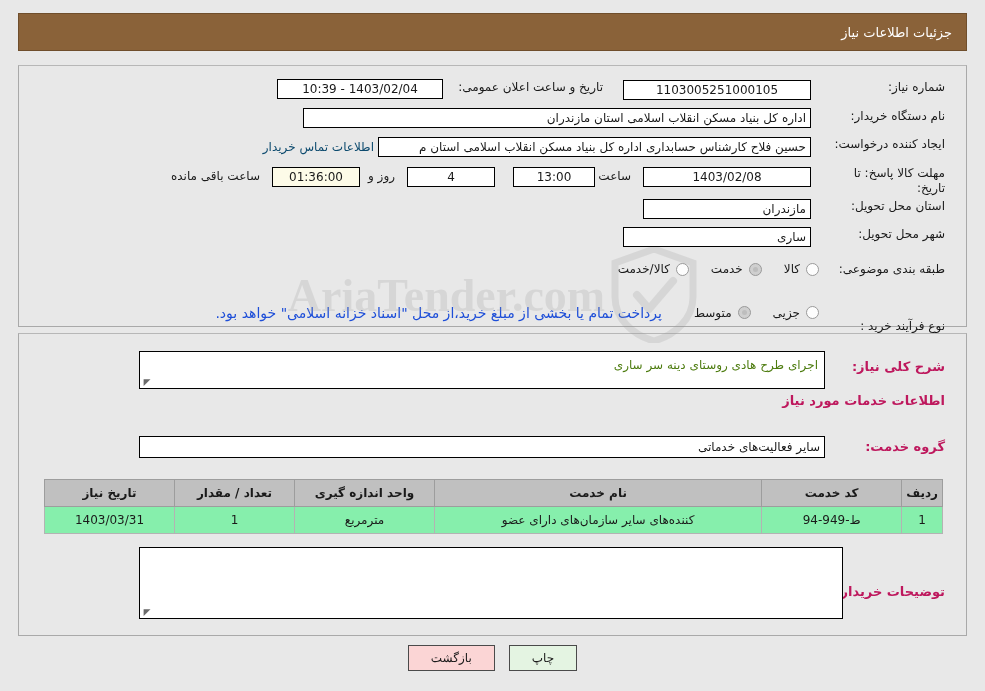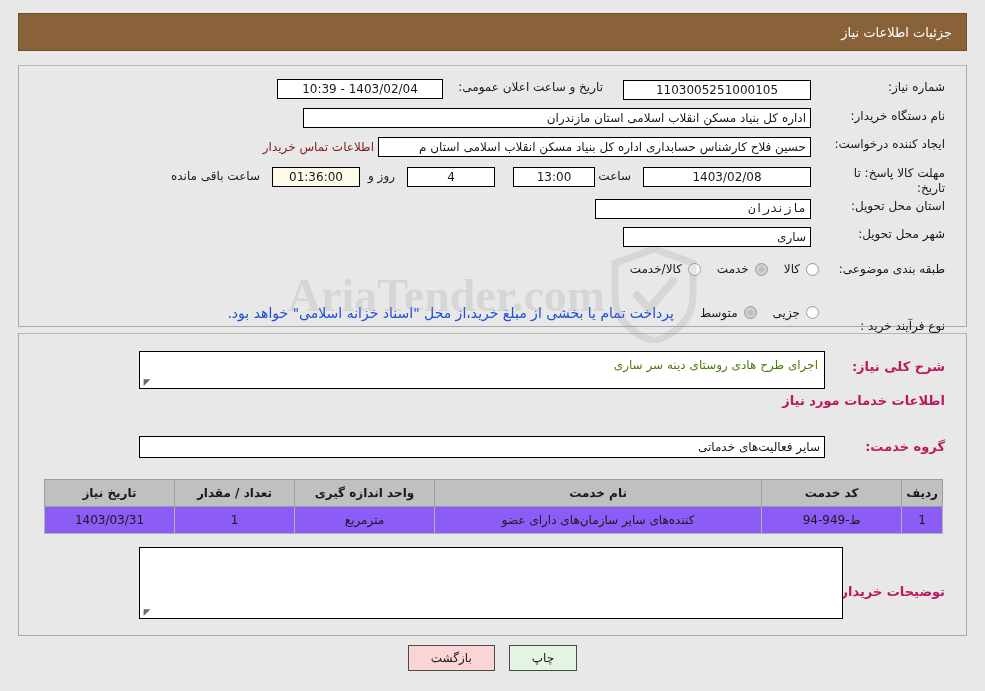--- a/index.html
+++ b/index.html
@@ -100,30 +100,30 @@
   .field.cream { background: #fdfbe8; margin-left: 21px; }
 
   .inline-lbl {
     font-size: 12px;
     color: #1a1a1a;
     padding: 0 6px;
     white-space: nowrap;
   }
 
   .link {
-    color: #7f1d1d;
+    color: #0c4a6e;
     font-size: 12px;
     text-decoration: none;
     white-space: nowrap;
     cursor: pointer;
   }
 
   
   .radio-group { display: flex; align-items: center; gap: 0px; }
-  .radio-item { display: flex; align-items: center; margin-left: 16px; }
+  .radio-item { display: flex; align-items: center; margin-left: 22px; }
   .radio {
     width: 13px; height: 13px; border-radius: 50%;
     border: 1px solid #9a9a9a;
     background: #fdfdfd;
     display: inline-block;
     margin-left: 6px;
     position: relative;
     flex: none;
   }
   .radio.checked { background: #cfcfcf; }
@@ -191,21 +191,21 @@
   table.grid th {
     background: #c0c0c0;
     border: 1px solid #9d9d9d;
     font-size: 12px;
     font-weight: bold;
     color: #1a1a1a;
     padding: 6px 4px;
     text-align: center;
   }
   table.grid td {
-    background: #8b5cf6;
+    background: #86efac;
     border: 1px solid #b3b3b3;
     font-size: 12px;
     color: #1a1a1a;
     padding: 6px 4px;
     text-align: center;
   }
 
   
   .footer {
     position: absolute;
@@ -278,21 +278,21 @@
   <span class="inline-lbl" style="position:absolute; top:169px; right:348px;">ساعت</span>
   <div class="field center" style="position:absolute; top:167px; right:390px; width:82px;">13:00</div>
   <div class="field center" style="position:absolute; top:167px; right:490px; width:88px;">4</div>
   <span class="inline-lbl" style="position:absolute; top:169px; right:584px;">روز و</span>
   <div class="field center cream" style="position:absolute; top:167px; right:625px; width:88px;">01:36:00</div>
   <span class="inline-lbl" style="position:absolute; top:169px; right:719px;">ساعت باقی مانده</span>
 
   <div class="row" style="top:199px; right:40px;">
     <span class="lbl" style="width:120px;">استان محل تحویل:</span>
   </div>
-  <div class="field right" style="position:absolute; top:199px; right:174px; width:216px;font-family:Liberation Mono, monospace;">مازندران</div>
+  <div class="field right" style="position:absolute; top:199px; right:174px; width:168px;">مازندران</div>
 
   <div class="row" style="top:227px; right:40px;">
     <span class="lbl" style="width:120px;">شهر محل تحویل:</span>
   </div>
   <div class="field right" style="position:absolute; top:227px; right:174px; width:188px;">ساری</div>
 
   <div class="row" style="top:262px; right:40px;">
     <span class="lbl" style="width:126px;">طبقه بندی موضوعی:</span>
     <div class="radio-group">
       <label class="radio-item">

